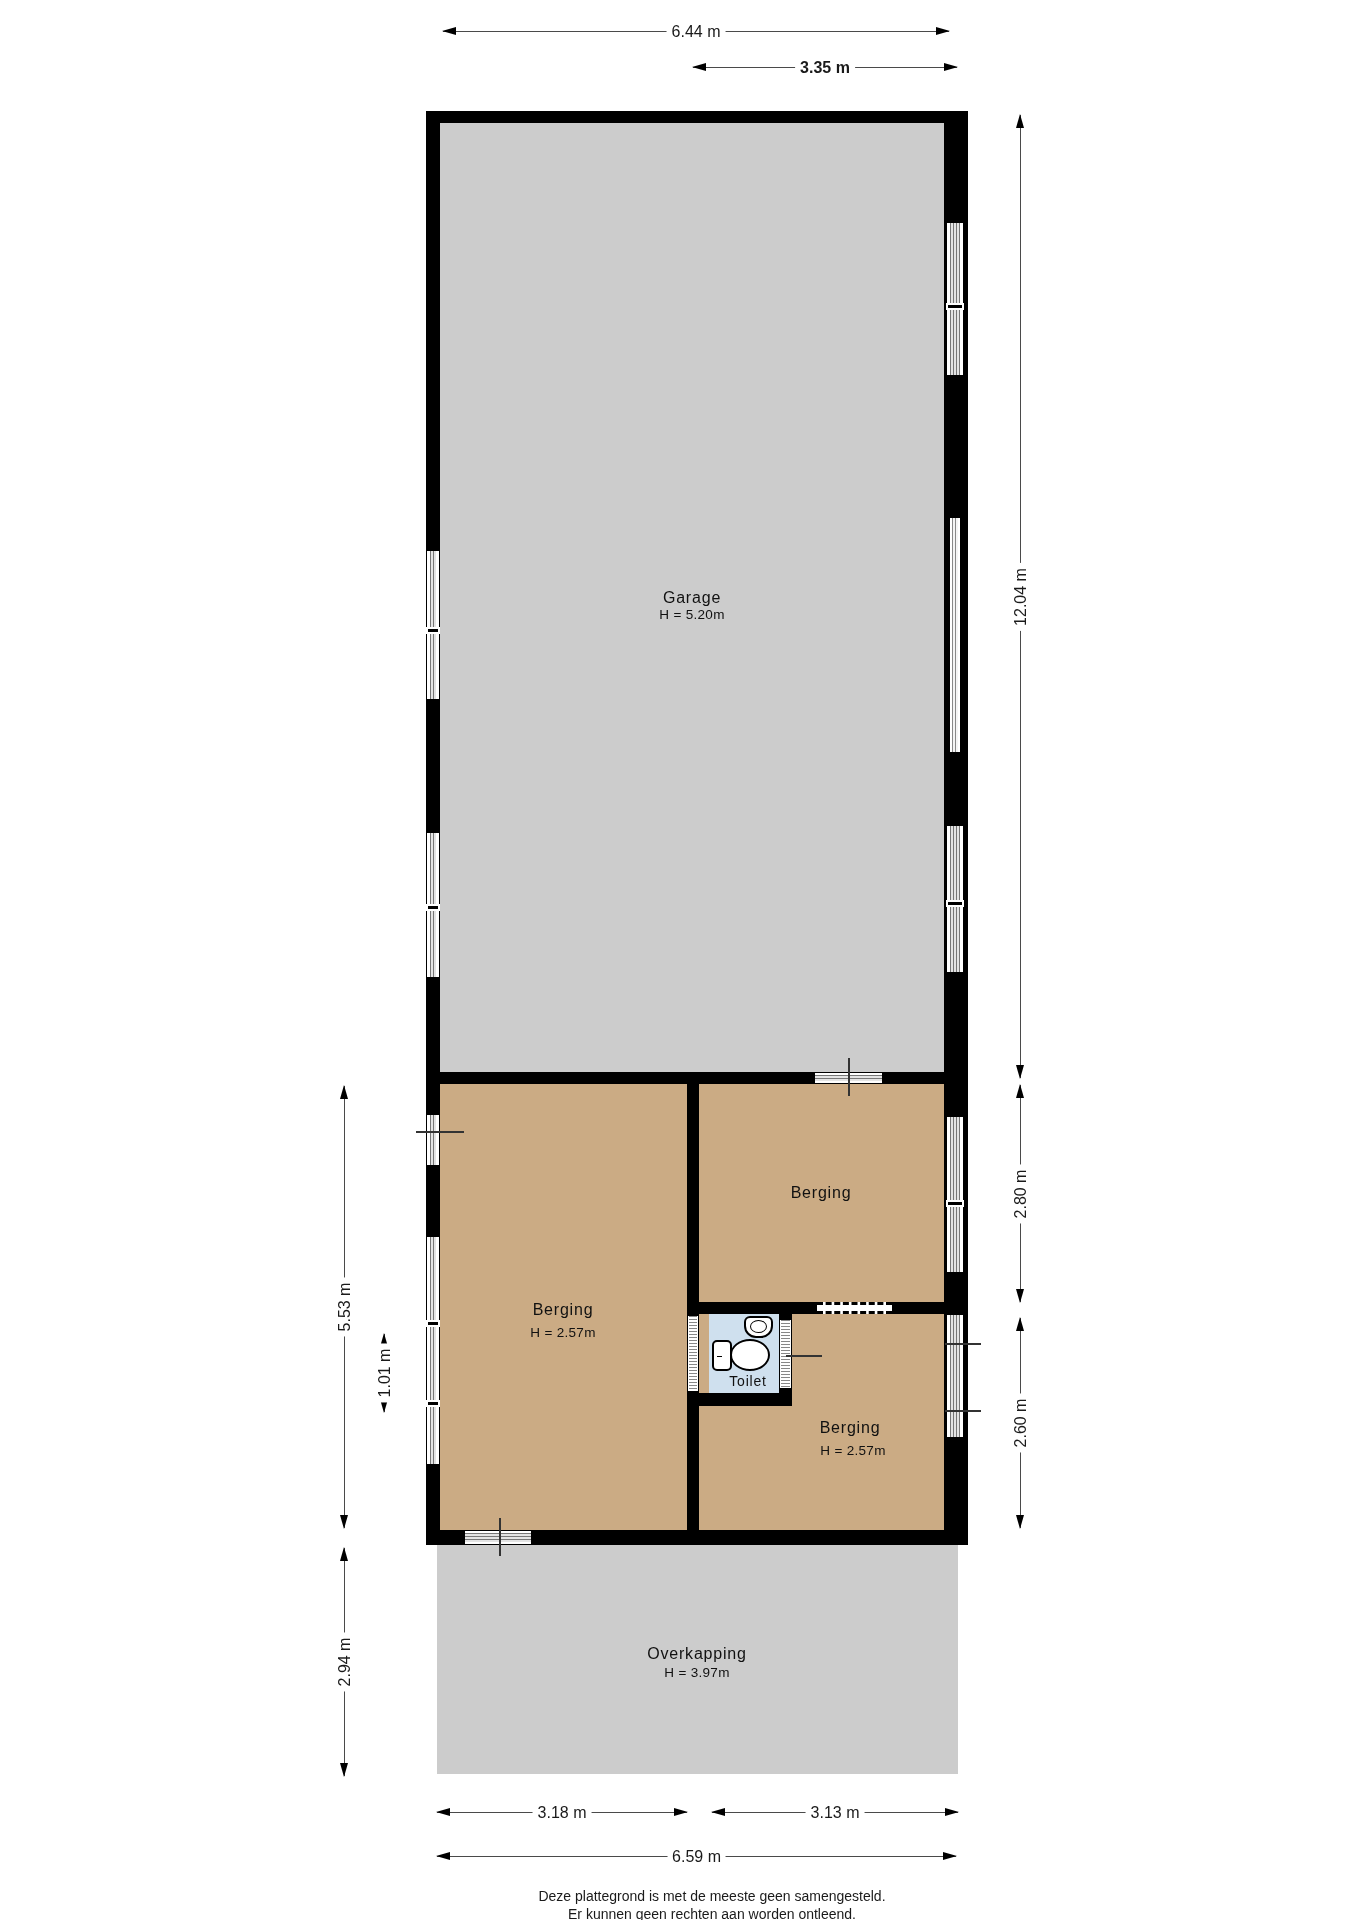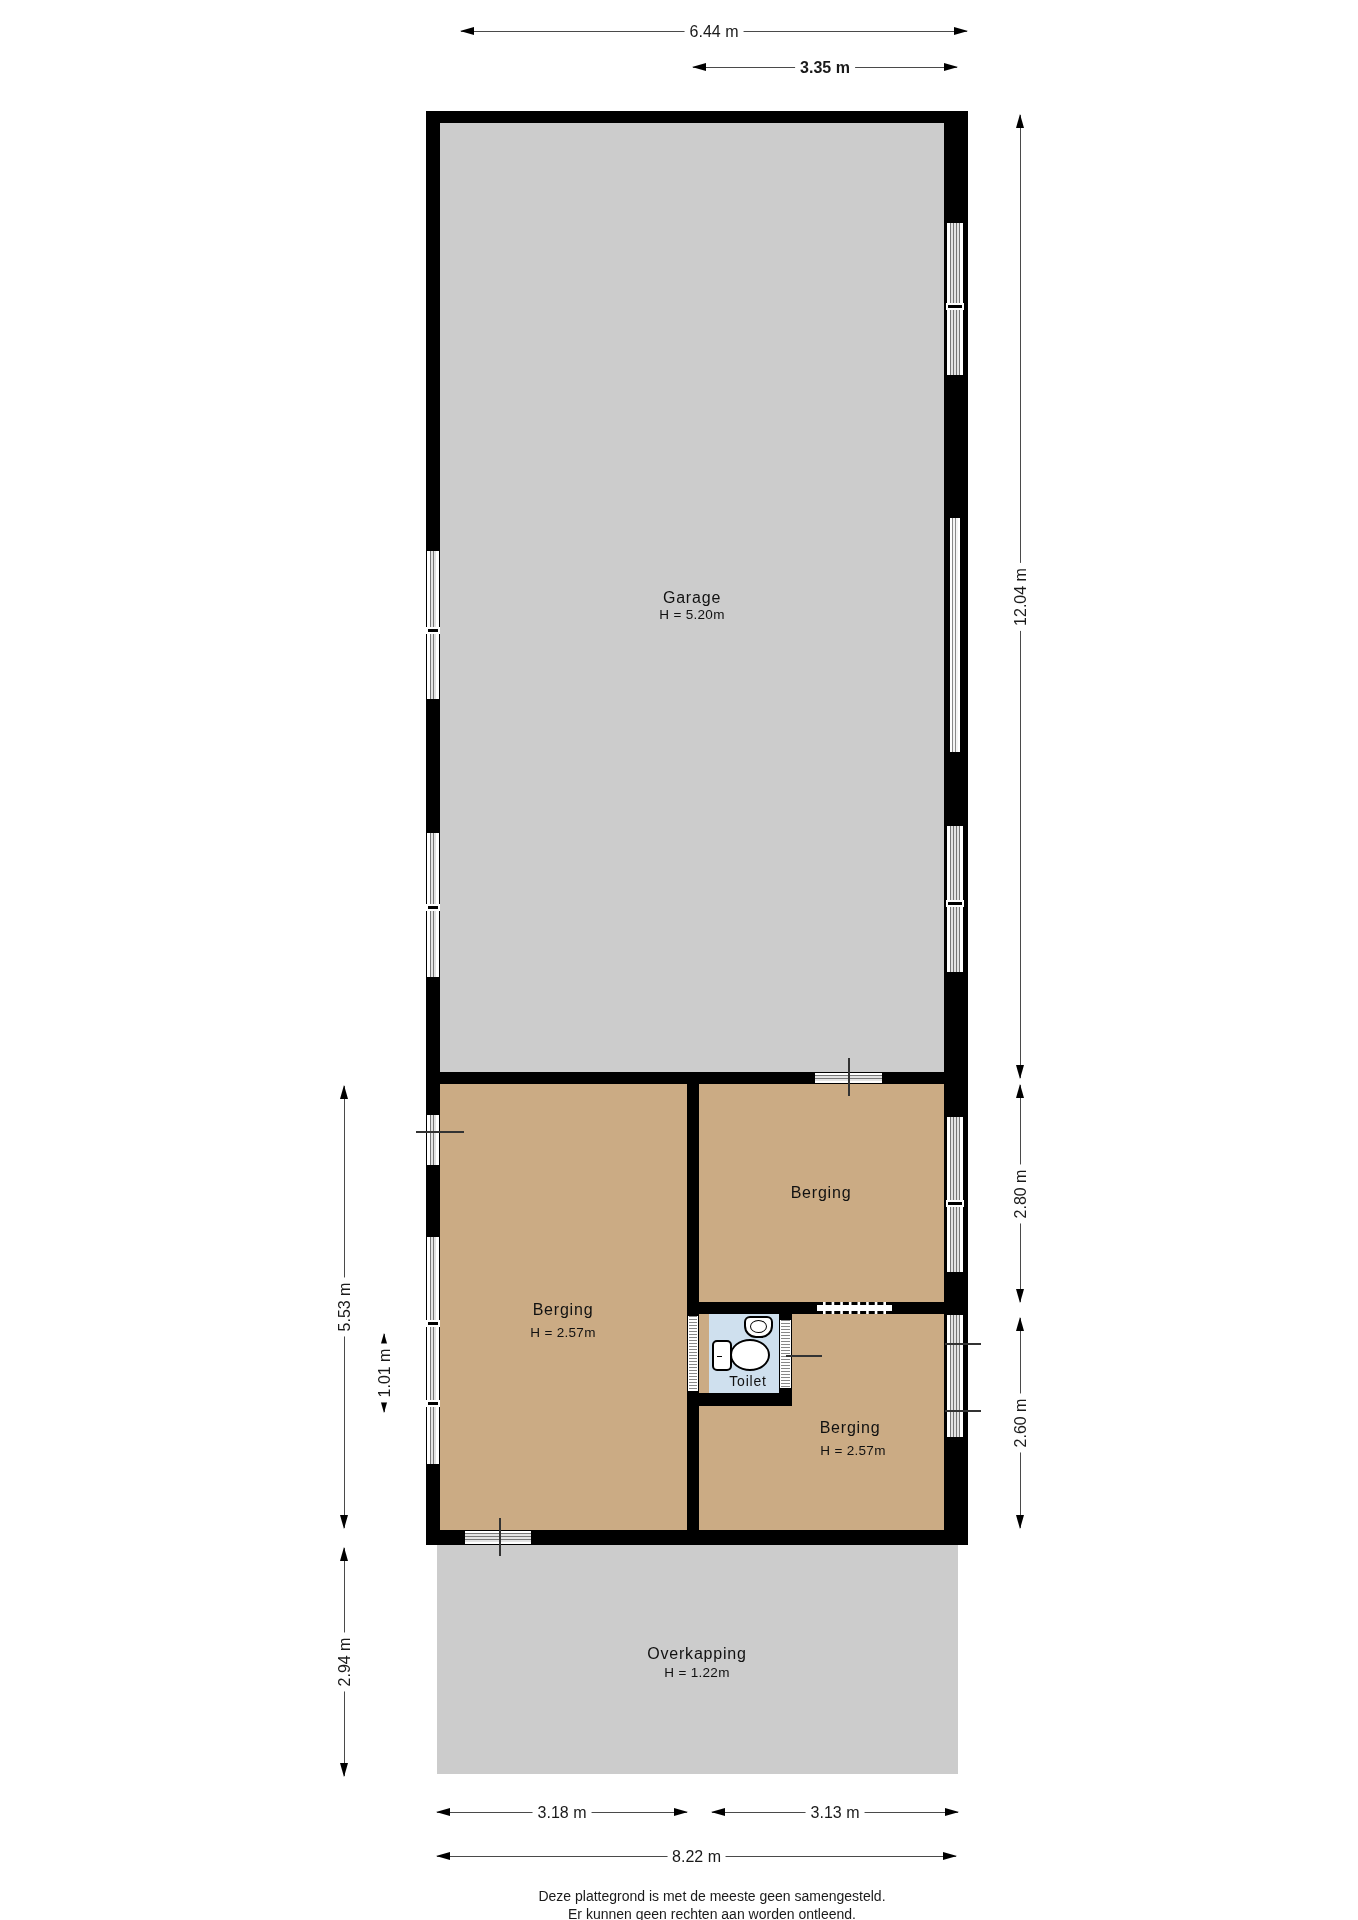--- a/index.html
+++ b/index.html
@@ -134,23 +134,23 @@
   <div class="room-sub" style="left:563px;top:1332px;">H = 2.57m</div>
 
   <div class="room-label" style="left:821px;top:1193px;">Berging</div>
 
   <div class="room-label" style="left:748px;top:1381px;font-size:14px;">Toilet</div>
 
   <div class="room-label" style="left:850px;top:1428px;">Berging</div>
   <div class="room-sub" style="left:853px;top:1450px;">H = 2.57m</div>
 
   <div class="room-label" style="left:697px;top:1654px;">Overkapping</div>
-  <div class="room-sub" style="left:697px;top:1672px;">H = 1.22m</div>
-
-  <div class="dim h" style="left:461px;top:31px;width:506px;text-decoration:underline;">
+  <div class="room-sub" style="left:697px;top:1672px;">H = 3.97m</div>
+
+  <div class="dim h" style="left:443px;top:31px;width:506px;text-decoration:underline;">
     <span class="ah w"></span>
     <span class="ah e"></span>
     <span class="dim-label">6.44 m</span>
   </div>
   <div class="dim h" style="left:693px;top:67px;width:264px;font-weight:bold;">
     <span class="ah w"></span>
     <span class="ah e"></span>
     <span class="dim-label">3.35 m</span>
   </div>
 
@@ -192,19 +192,19 @@
     <span class="dim-label">3.18 m</span>
   </div>
   <div class="dim h" style="left:712px;top:1812px;width:246px;">
     <span class="ah w"></span>
     <span class="ah e"></span>
     <span class="dim-label">3.13 m</span>
   </div>
   <div class="dim h" style="left:437px;top:1856px;width:519px;">
     <span class="ah w"></span>
     <span class="ah e"></span>
-    <span class="dim-label">8.22 m</span>
+    <span class="dim-label">6.59 m</span>
   </div>
 
   <div class="footer-line" style="left:712px;top:1888px;">Deze plattegrond is met de meeste geen samengesteld.</div>
   <div class="footer-line" style="left:712px;top:1906px;">Er kunnen geen rechten aan worden ontleend.</div>
 
 </div>
 
 </body></html>

